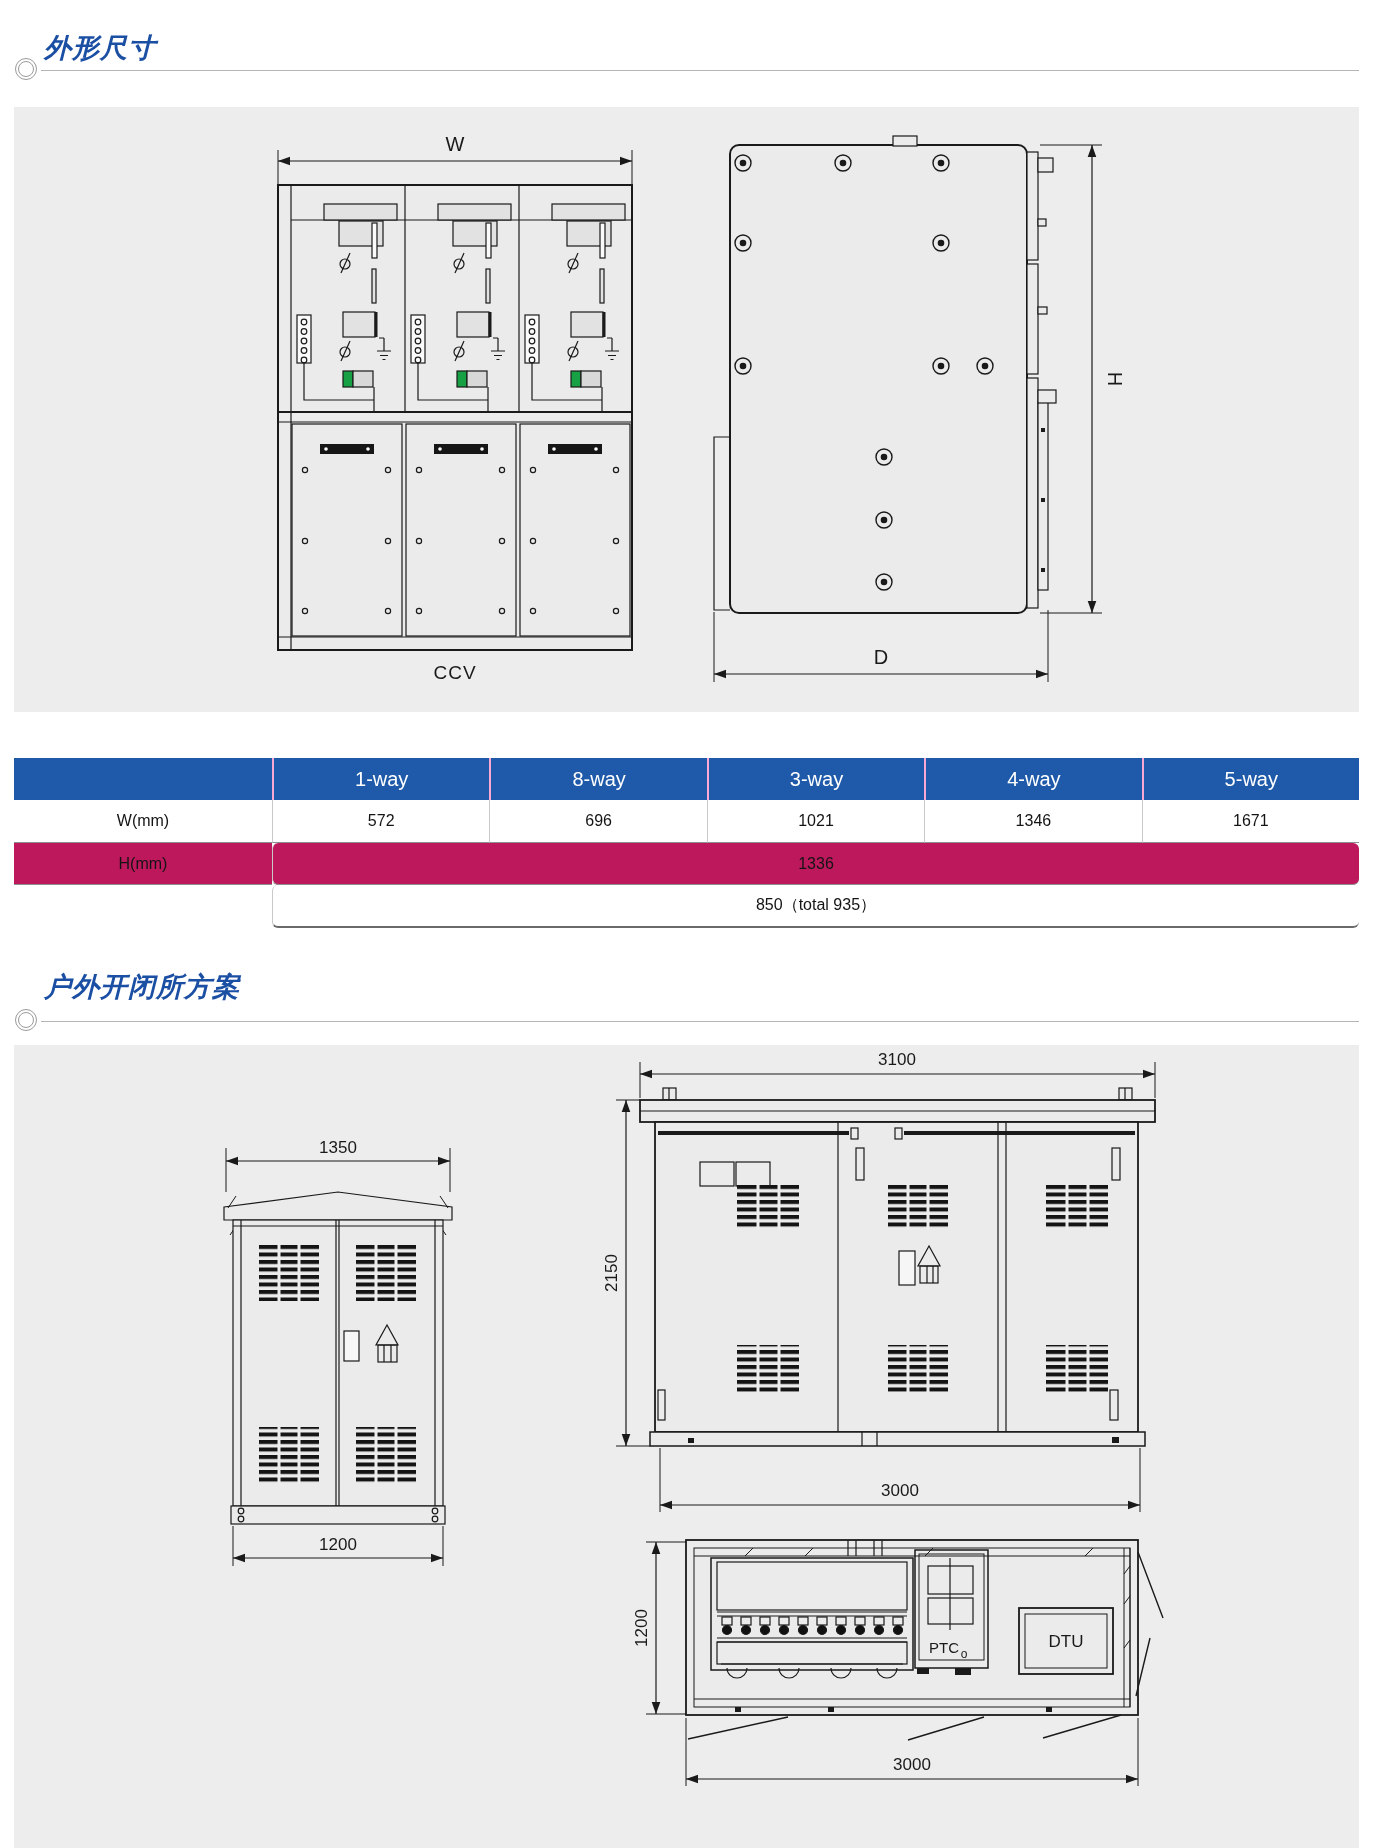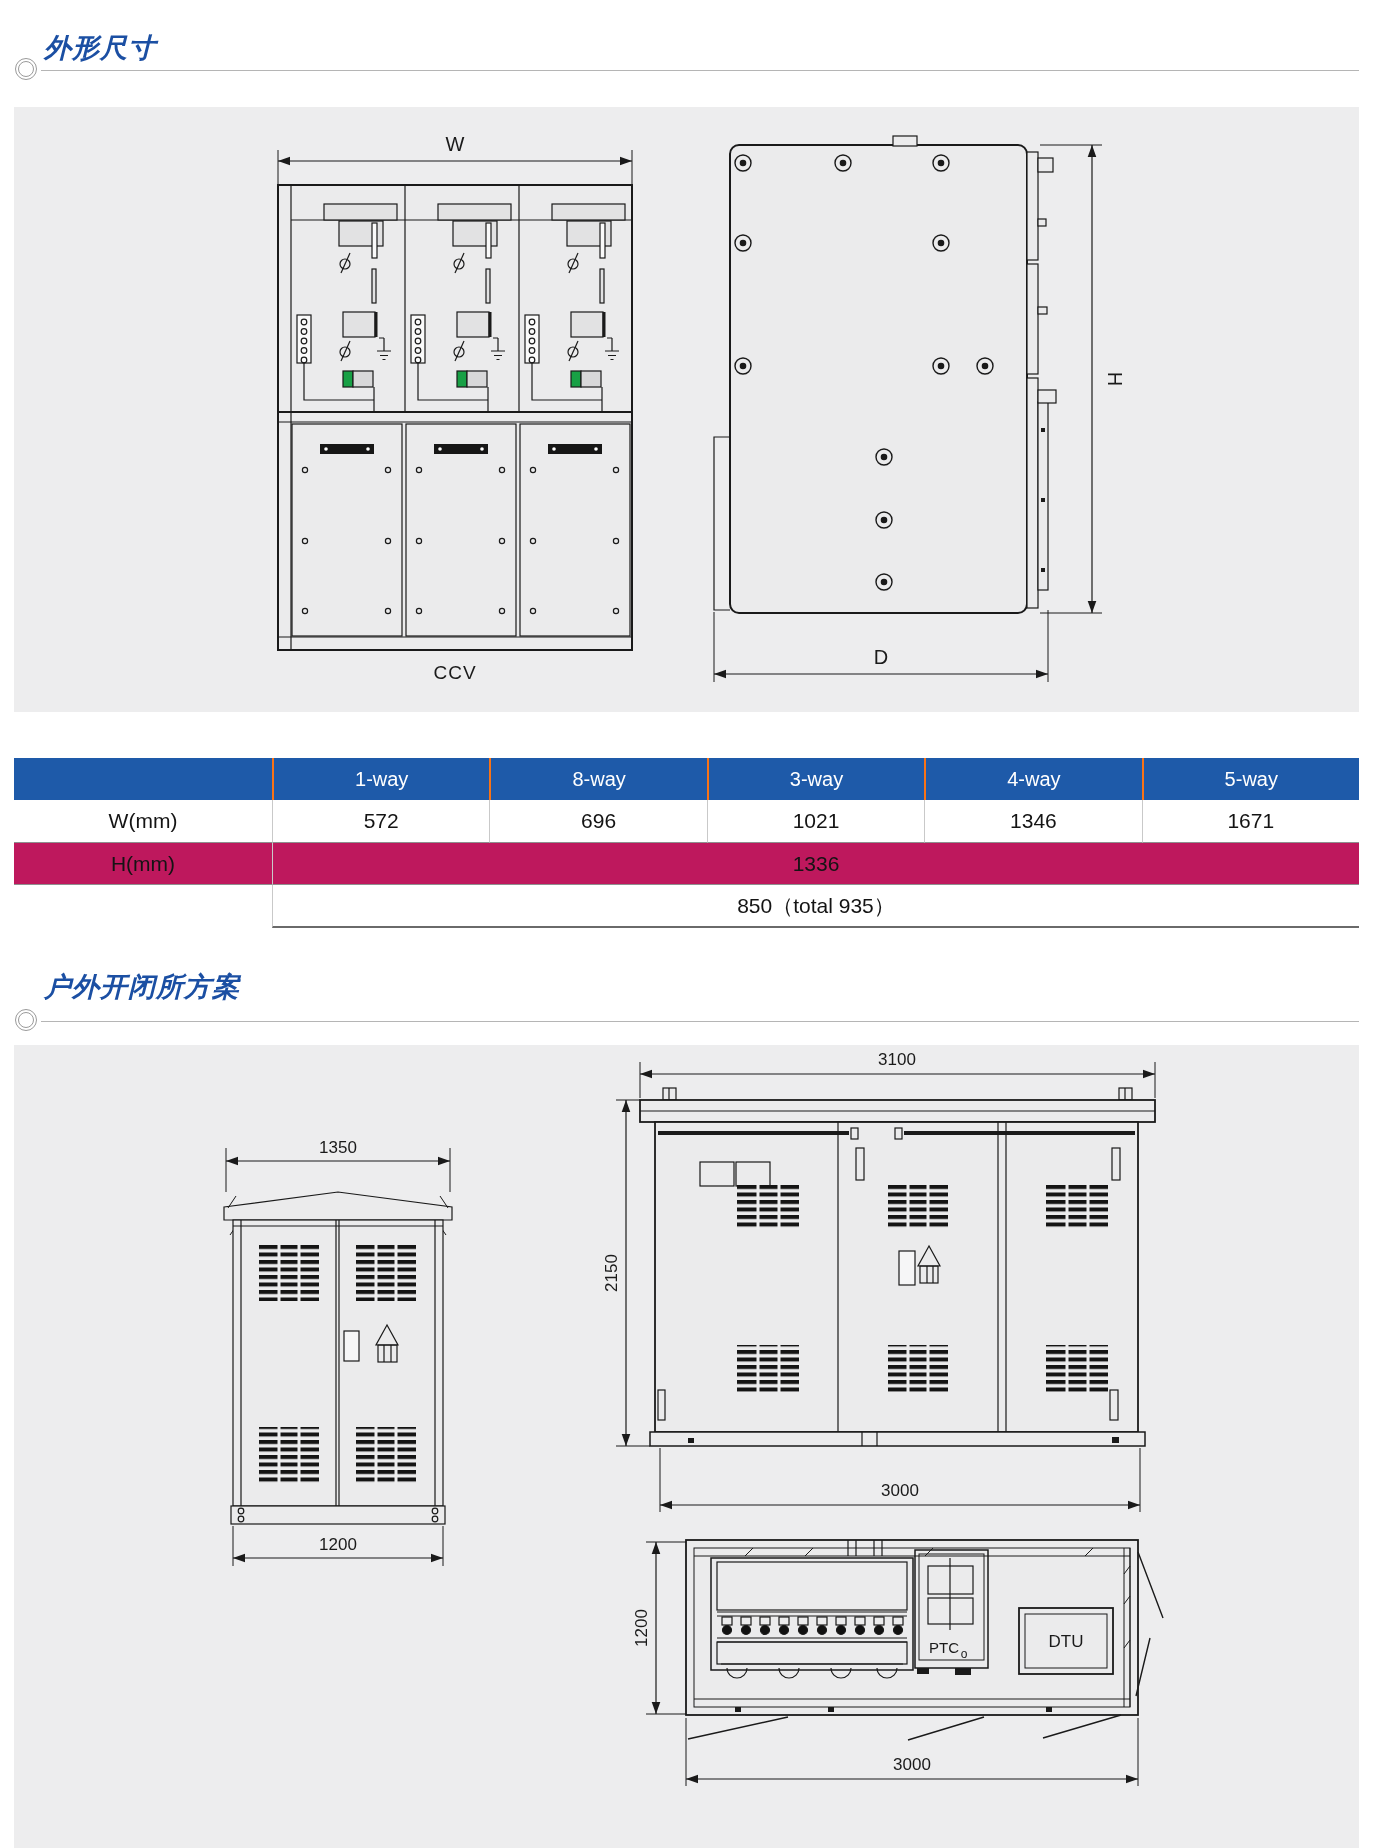--- a/index.html
+++ b/index.html
@@ -18,27 +18,27 @@
   
   .panel{position:absolute;left:14px;width:1345px;background:#ededee;}
   .panel svg{position:absolute;left:0;top:0;width:100%;height:100%;}
 
   
   #spec-table{position:absolute;left:14px;top:758px;width:1345px;height:170px;
               display:grid;grid-template-columns:258px repeat(5,1fr);
               grid-template-rows:42px 43px 42px 43px;}
   .th{background:#1e5aa9;color:#fff;font-size:20px;display:flex;align-items:center;
       justify-content:center;}
-  .th.sep{border-left:2px solid #f97316;}
-  .td{display:flex;align-items:center;justify-content:center;font-size:21px;color:#141414;}
+  .th.sep{border-left:2px solid #f9a8d4;}
+  .td{display:flex;align-items:center;justify-content:center;font-size:16px;color:#141414;}
   .wrow{border-bottom:1px solid #8f8f8f;}
   .hrow{background:#be185d;border-bottom:1px solid #8f8f8f;}
   .drow{border-bottom:2px solid #6a6a6a;}
   .vsep{border-left:1px solid #c9c9c9;}
-  .merged{grid-column:2/7;}
+  .merged{grid-column:2/7;border-radius:6px;}
 
   
   svg text{font-family:"Liberation Sans","DejaVu Sans",sans-serif;fill:#1a1a1a;stroke:none;}
   .dtxt{font-size:17px;text-anchor:middle;}
   .ltxt{font-size:20px;text-anchor:middle;}
   .cap{font-size:19px;text-anchor:middle;letter-spacing:1px;}
   .sm{font-size:15px;text-anchor:middle;}
   .xs{font-size:12px;text-anchor:middle;}
 </style>
 </head>

